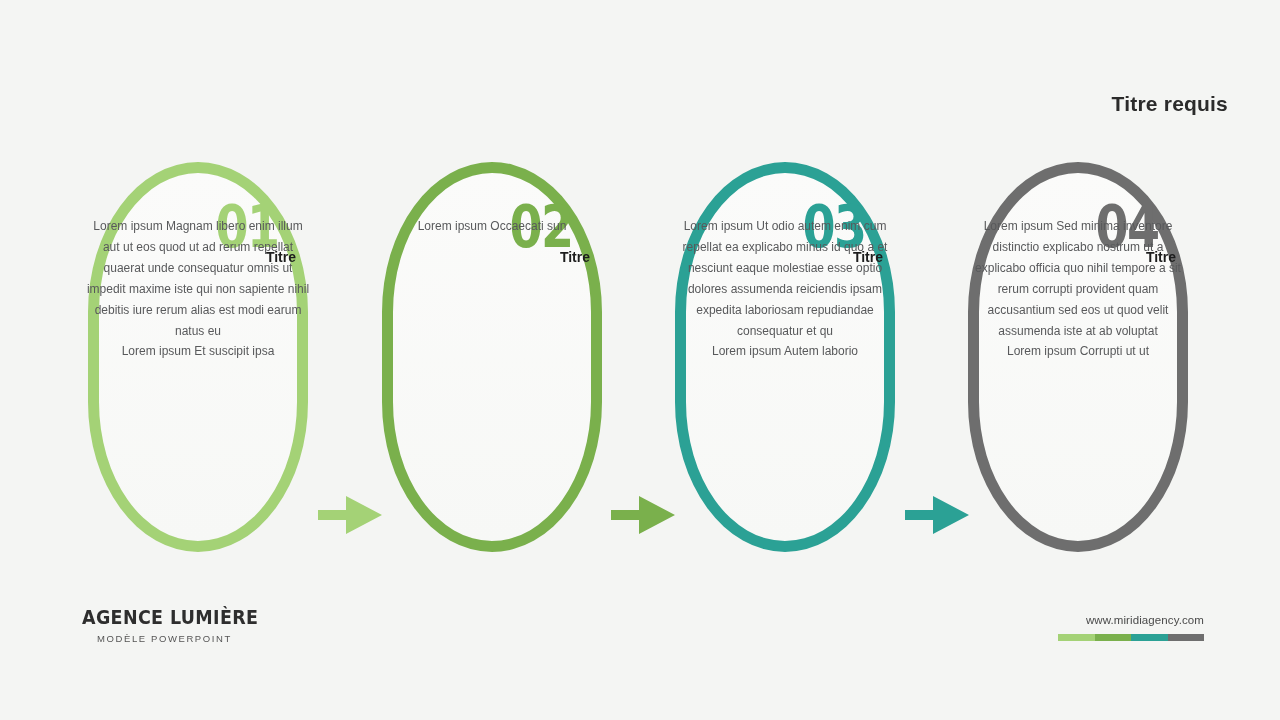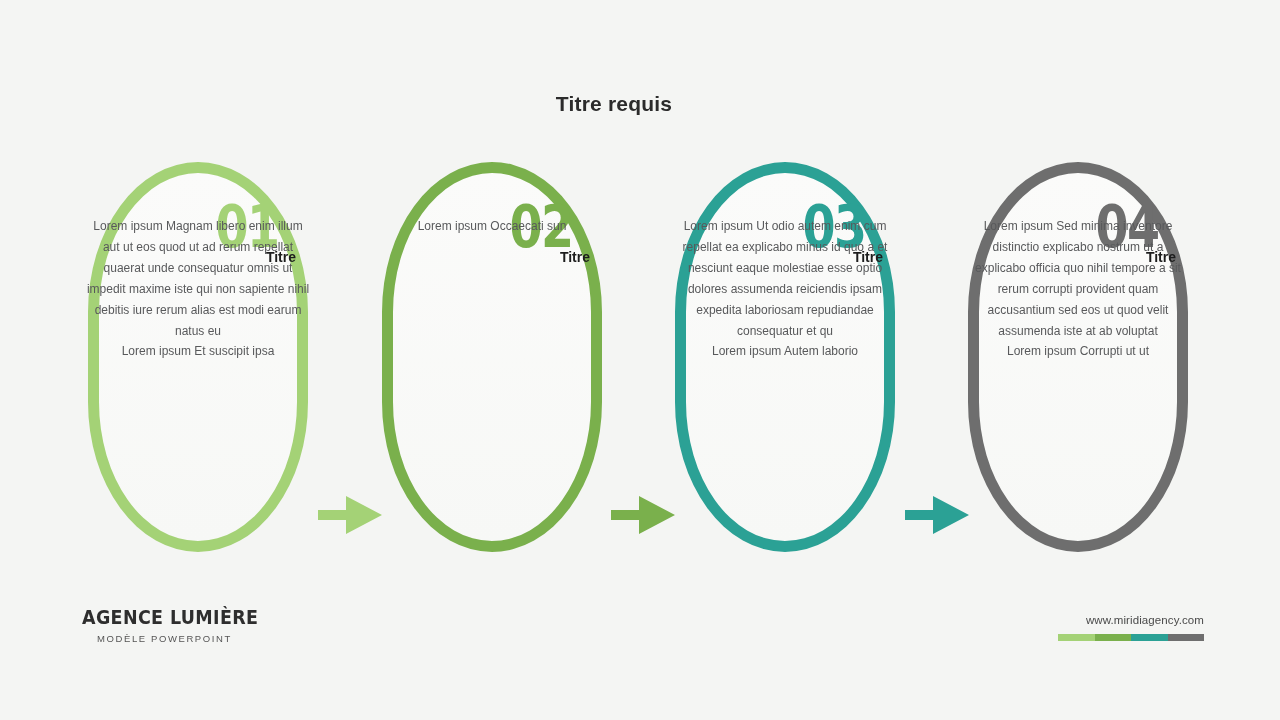--- a/index.html
+++ b/index.html
@@ -14,21 +14,21 @@
     overflow: hidden;
     position: relative;
   }
 
   
   .slide-title {
     position: absolute;
     top: 92px;
     left: 0;
     width: 1228px;
-    text-align: center;
+    text-align: right;
     font-size: 21px;
     font-weight: bold;
     color: #2b2b2b;
     letter-spacing: .2px;
   }
 
   
   .steps {
     position: absolute;
     top: 162px;

